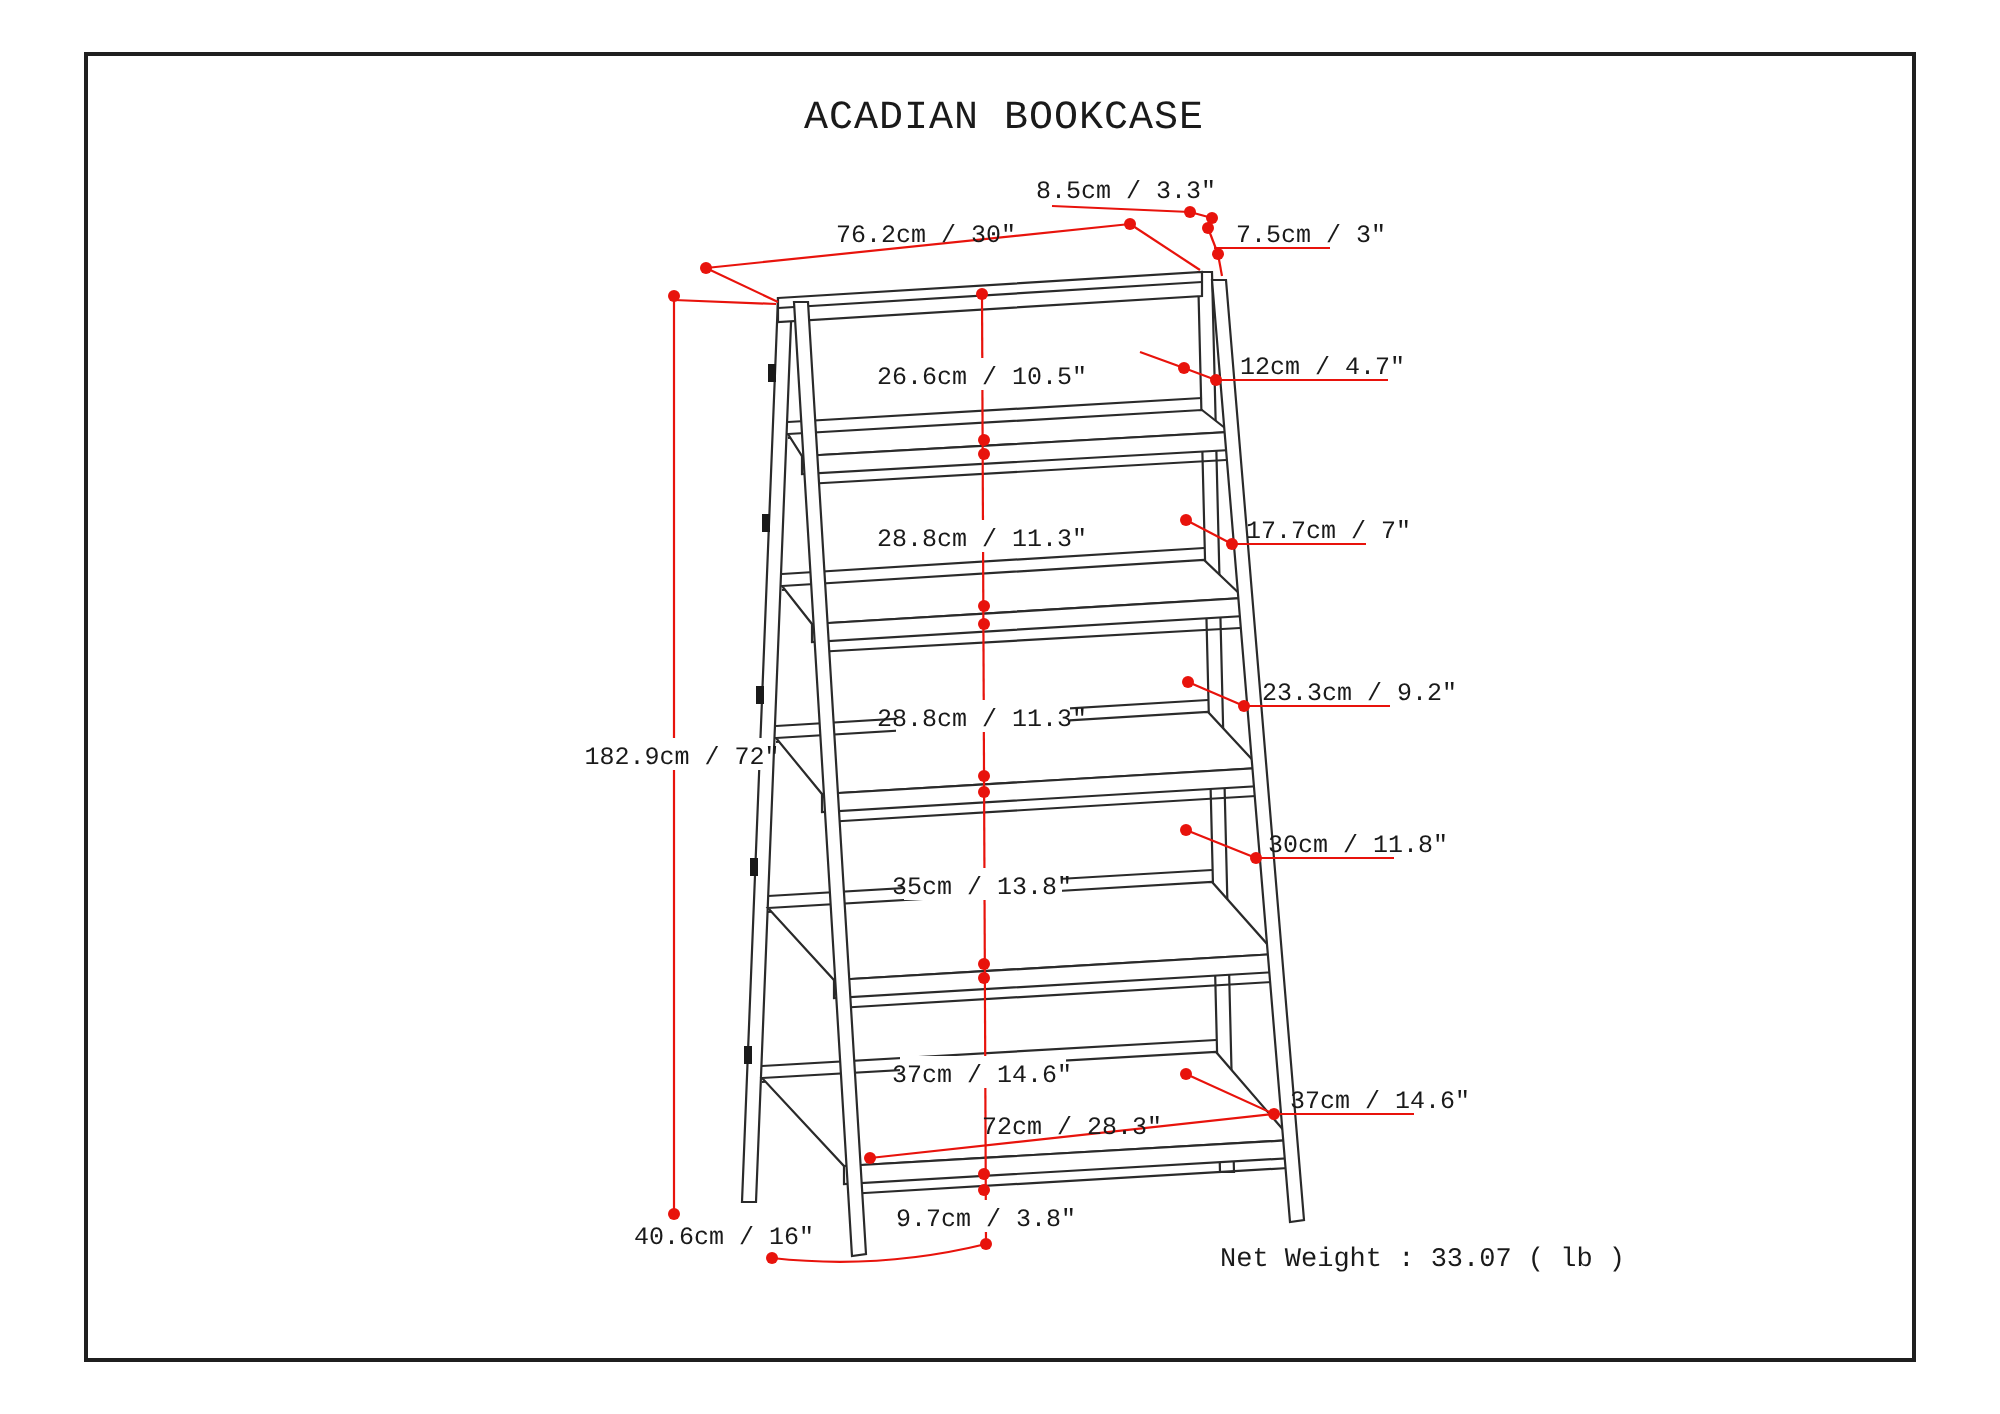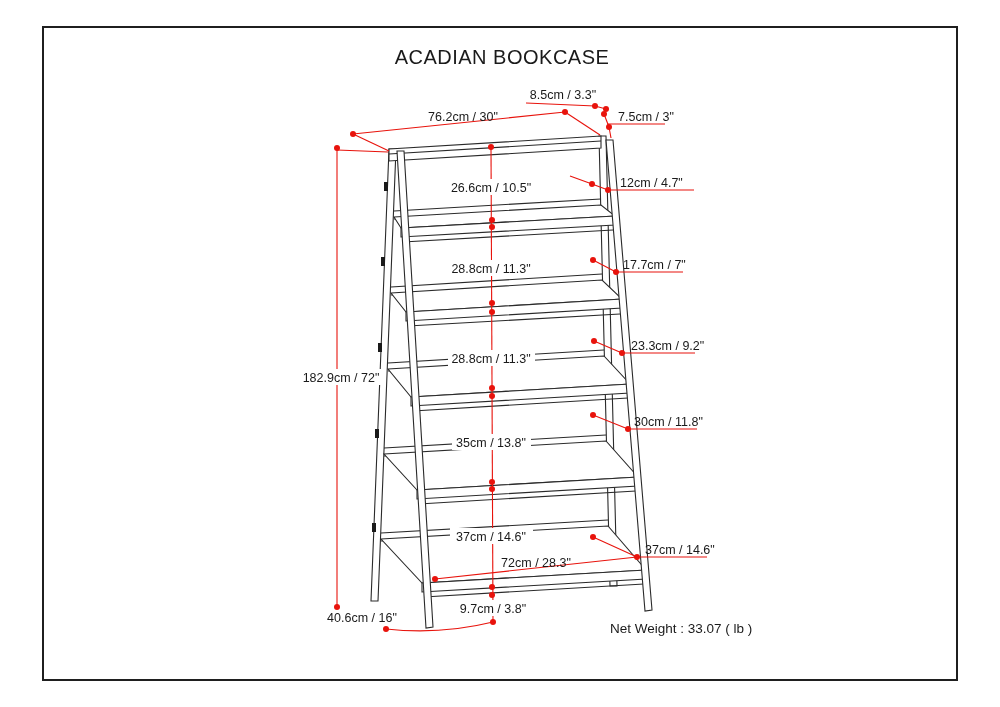--- a/index.html
+++ b/index.html
@@ -1,17 +1,17 @@
 <!DOCTYPE html>
 <html><head>
 <meta charset="utf-8">
 <style>
   html,body{margin:0;padding:0;background:#ffffff;}
   .page{position:relative;width:1000px;height:707px;background:#ffffff;overflow:hidden;
-        font-family:Liberation Sans, sans-serif;}
+        font-family:Liberation Mono, monospace;}
   svg{position:absolute;left:0;top:0;}
   text{fill:#1a1a1a;}
   .dim-label{font-size:12.5px;}
   .title-label{font-size:20px;letter-spacing:.5px;}
   .weight-label{font-size:13.5px;}
   .blk{stroke:#2a2a2a;stroke-width:1.1;fill:none;}
   .blkf{stroke:#2a2a2a;stroke-width:1.1;fill:#ffffff;}
   .red{stroke:#e8130c;stroke-width:1.1;fill:none;}
   .dot{fill:#e8130c;stroke:none;}
   .mask{fill:#ffffff;stroke:none;}

